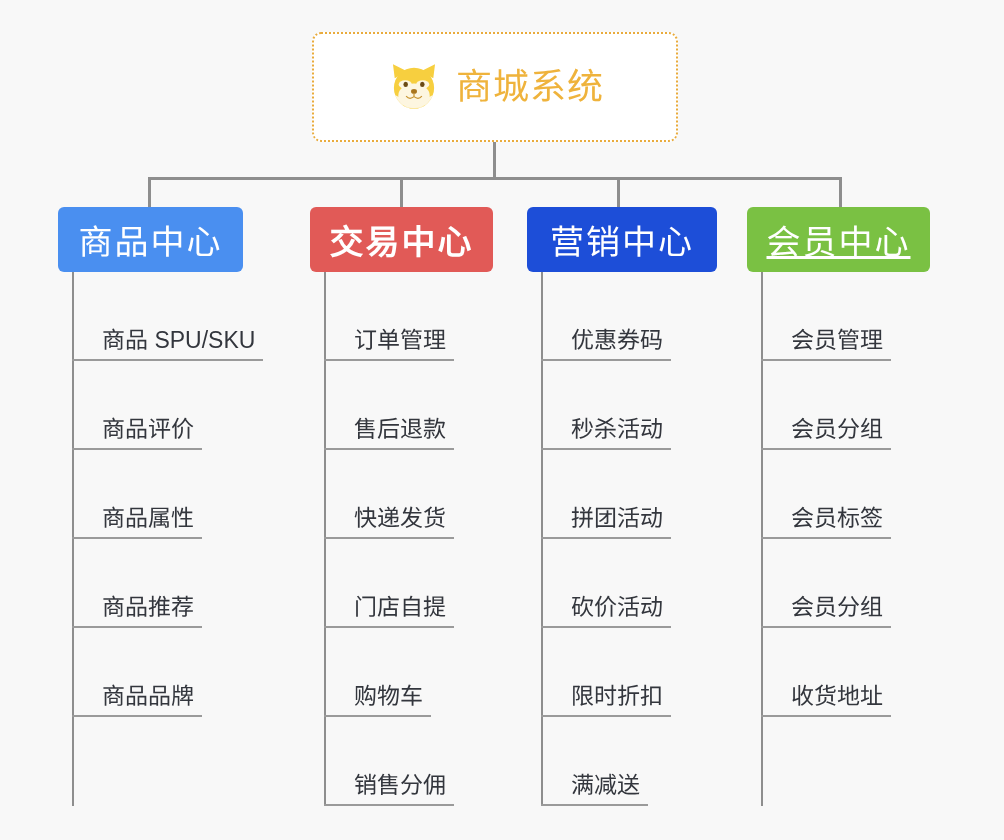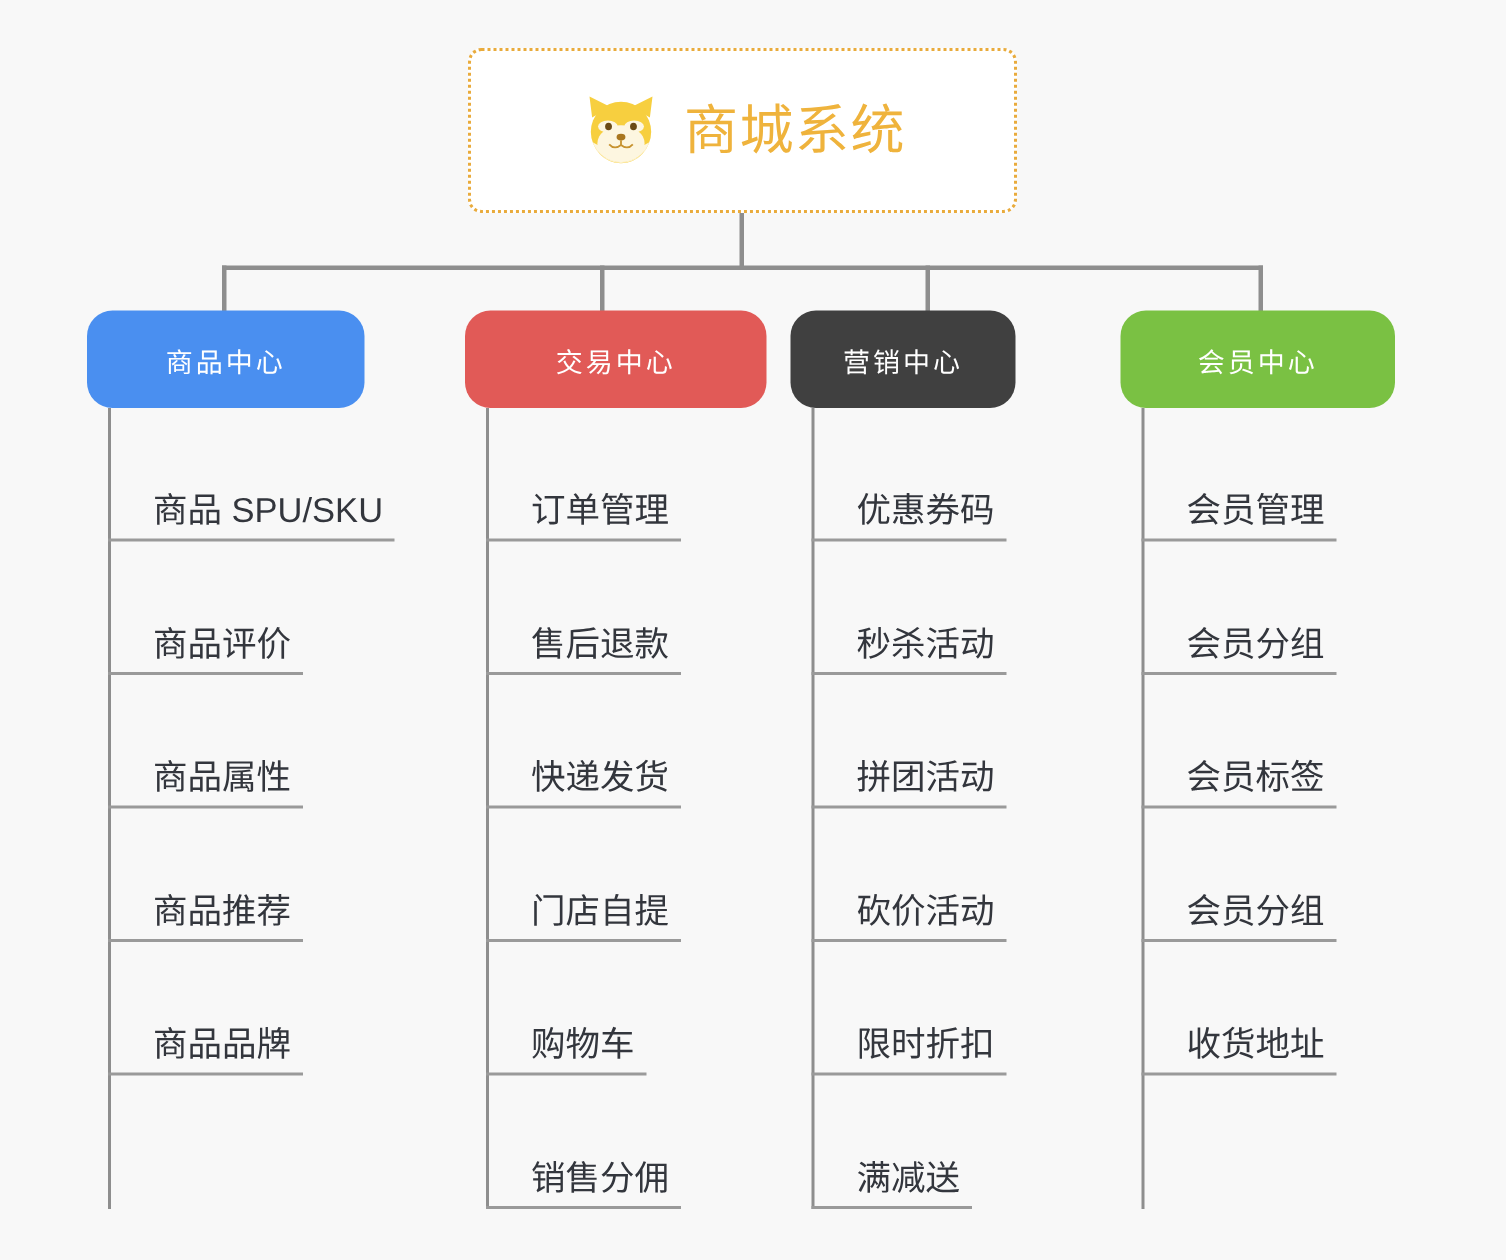--- a/index.html
+++ b/index.html
@@ -64,26 +64,26 @@
   .branch {
     position: absolute;
     top: 207px;
   }
   .branch-header {
     position: absolute;
     left: 0;
     top: 0;
     height: 65px;
     box-sizing: border-box;
-    border-radius: 17px;
+    border-radius: 6px;
     display: flex;
     align-items: center;
     justify-content: center;
     color: #ffffff;
-    font-size: 18px;
+    font-size: 34px;
     letter-spacing: 2px;
     white-space: nowrap;
   }
   .branch-spine {
     position: absolute;
     left: 14px;
     top: 65px;
     width: 2px;
     background: #8e8e8e;
   }
@@ -112,23 +112,23 @@
     white-space: nowrap;
   }
 
   
   .branch-1 { left: 58px;  }
   .branch-2 { left: 310px; }
   .branch-3 { left: 527px; }
   .branch-4 { left: 747px; }
 
   .branch-1 .branch-header { width: 185px; background: #4a8ff0; }
-  .branch-2 .branch-header { width: 201px; background: #e15a57; }
-  .branch-3 .branch-header { width: 150px; background: #404040; }
-  .branch-4 .branch-header { width: 183px; background: #7ac143; }
+  .branch-2 .branch-header { width: 183px; background: #e15a57; font-weight: bold; }
+  .branch-3 .branch-header { width: 190px; background: #1d4ed8; }
+  .branch-4 .branch-header { width: 183px; background: #7ac143; text-decoration: underline; }
 </style>
 </head>
 <body>
 
 <div id="mindmap">
 
   <div class="root-node">
     <svg class="root-emoji" viewBox="0 0 64 64" aria-hidden="true">
 
       <path d="M10 22 L8 6 L24 14 Z" fill="#f7cf3f"></path>

